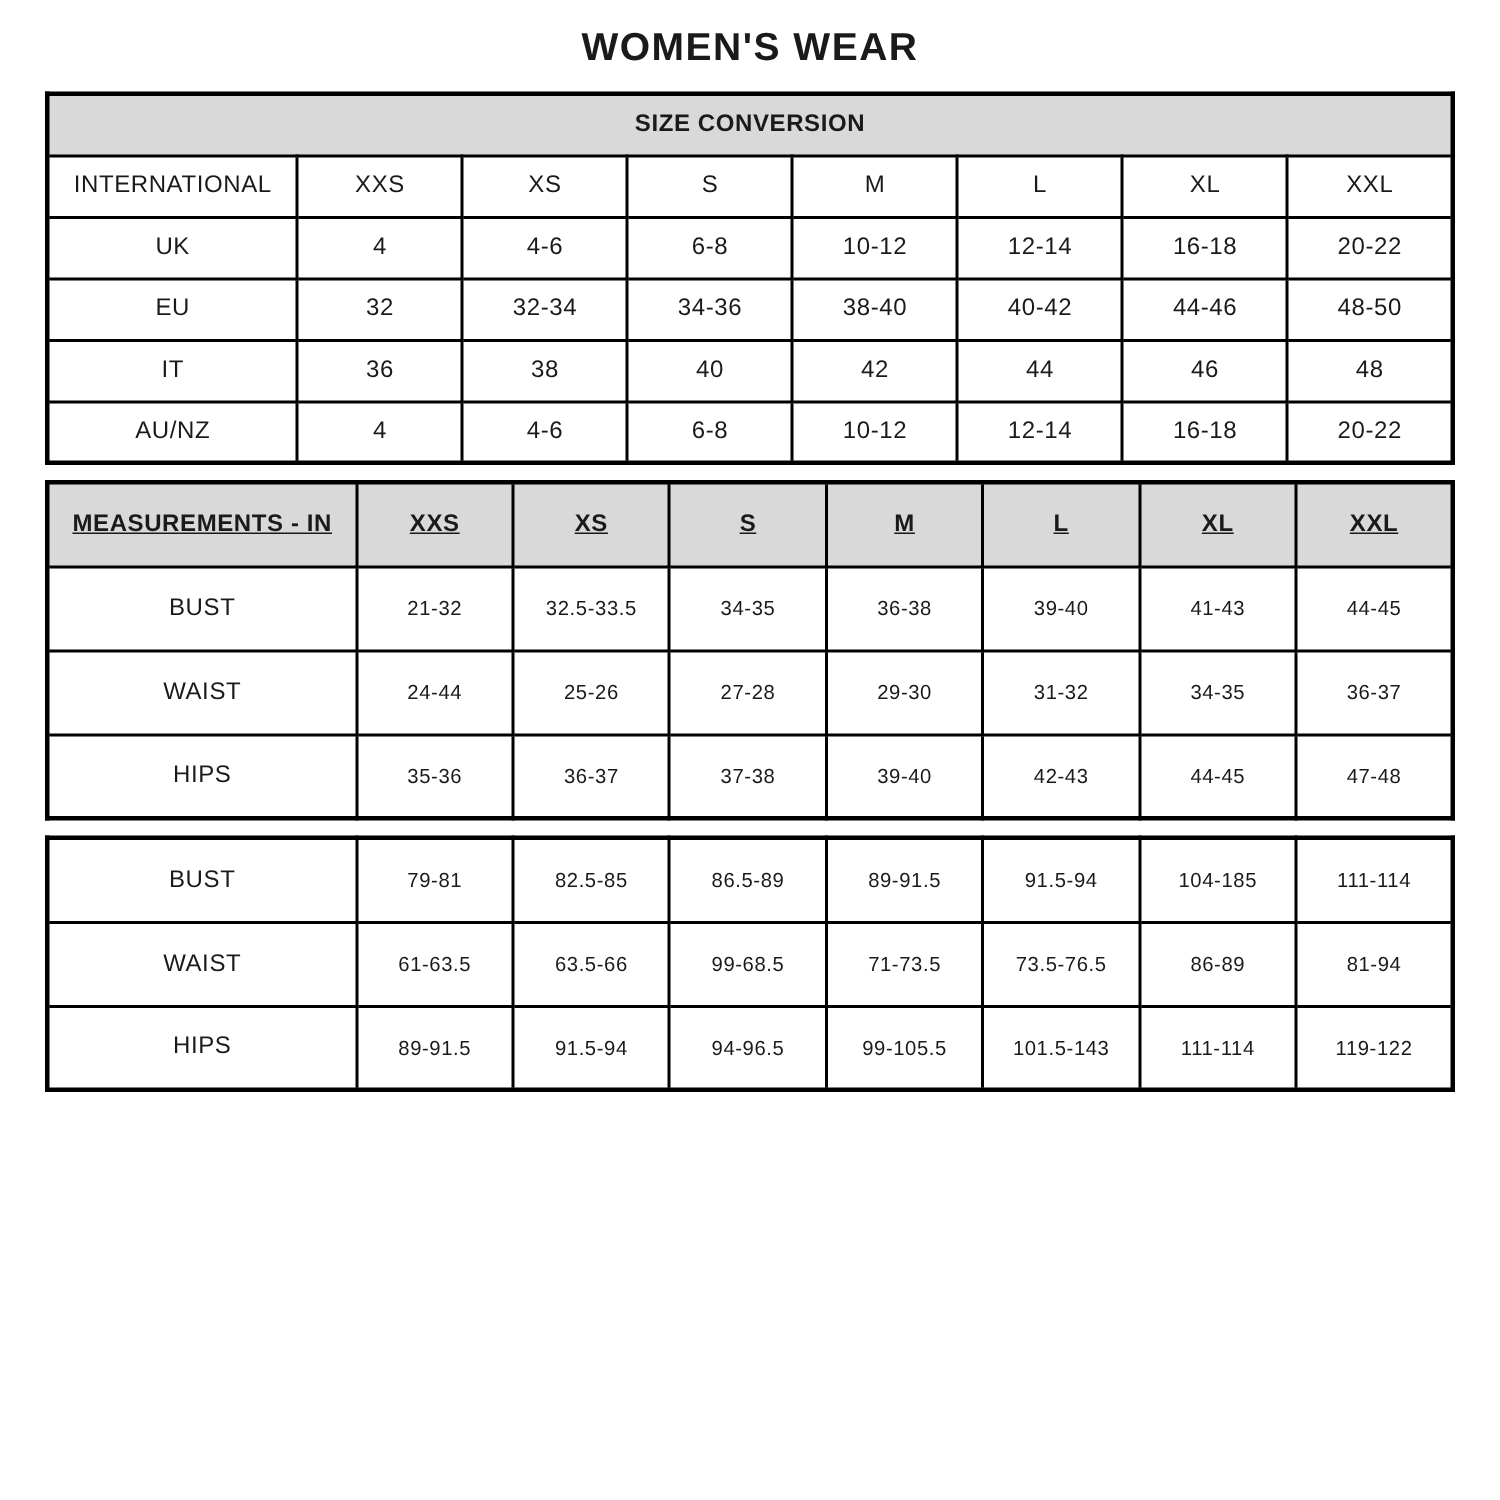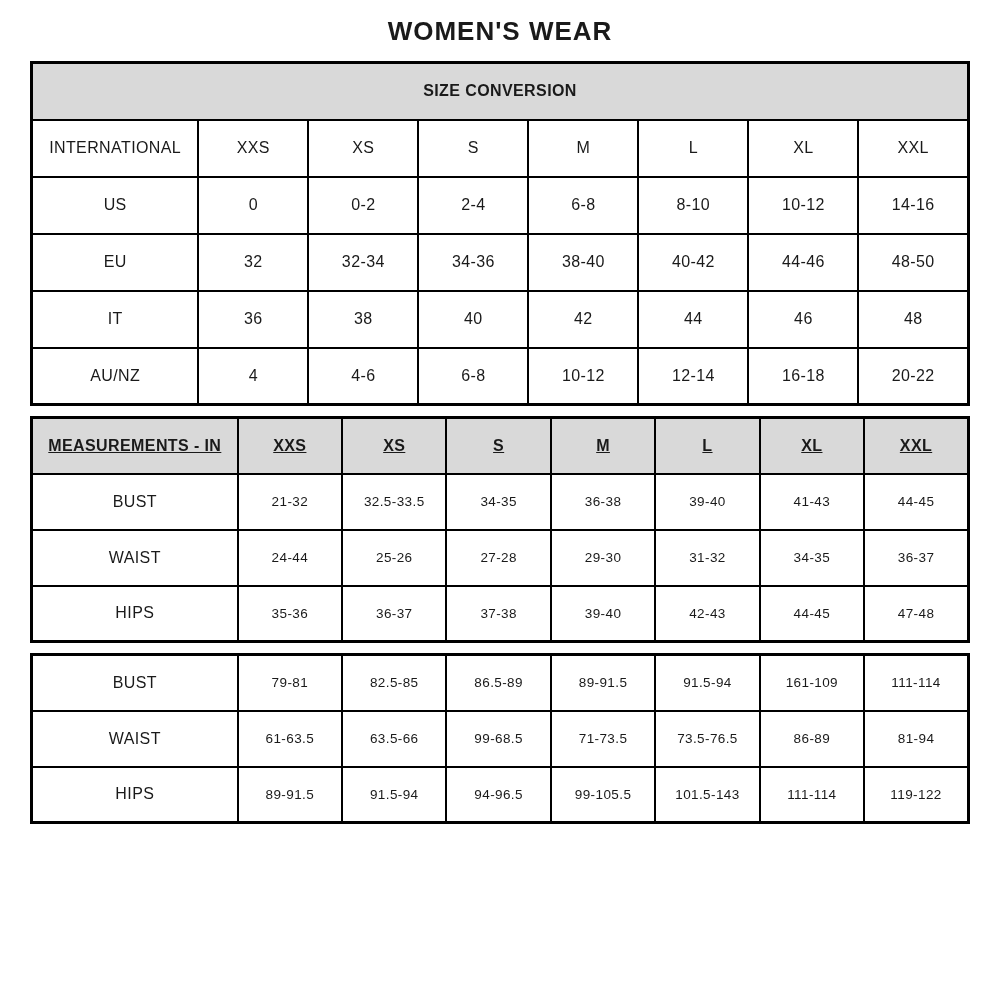--- a/index.html
+++ b/index.html
@@ -34,21 +34,21 @@
     font-weight: normal;
     letter-spacing: 0.4px;
   }
   
   .t1-title-cell {
     background: #d9d9d9;
     height: 51px;
     font-weight: 700;
     font-size: 16px;
   }
-  .t1 td { height: 57px; font-size: 16px; }
+  .t1 td { height: 41px; font-size: 16px; }
   
   .meas { margin-top: 10px; }
   .meas .head-cell {
     background: #d9d9d9;
     height: 56px;
     font-weight: 700;
     font-size: 16px;
     text-decoration: underline;
   }
   .meas td { height: 56px; }
@@ -81,28 +81,28 @@
       <td>INTERNATIONAL</td>
       <td>XXS</td>
       <td>XS</td>
       <td>S</td>
       <td>M</td>
       <td>L</td>
       <td>XL</td>
       <td>XXL</td>
     </tr>
     <tr>
-      <td>US</td>
-      <td>0</td>
-      <td>0-2</td>
-      <td>2-4</td>
+      <td>UK</td>
+      <td>4</td>
+      <td>4-6</td>
       <td>6-8</td>
-      <td>8-10</td>
       <td>10-12</td>
-      <td>14-16</td>
+      <td>12-14</td>
+      <td>16-18</td>
+      <td>20-22</td>
     </tr>
     <tr>
       <td>EU</td>
       <td>32</td>
       <td>32-34</td>
       <td>34-36</td>
       <td>38-40</td>
       <td>40-42</td>
       <td>44-46</td>
       <td>48-50</td>
@@ -197,21 +197,21 @@
       <col style="width:11.143%">
     </colgroup>
     <tbody>
     <tr>
       <td class="row-label">BUST</td>
       <td class="val">79-81</td>
       <td class="val">82.5-85</td>
       <td class="val">86.5-89</td>
       <td class="val">89-91.5</td>
       <td class="val">91.5-94</td>
-      <td class="val">161-109</td>
+      <td class="val">104-185</td>
       <td class="val">111-114</td>
     </tr>
     <tr>
       <td class="row-label">WAIST</td>
       <td class="val">61-63.5</td>
       <td class="val">63.5-66</td>
       <td class="val">99-68.5</td>
       <td class="val">71-73.5</td>
       <td class="val">73.5-76.5</td>
       <td class="val">86-89</td>

